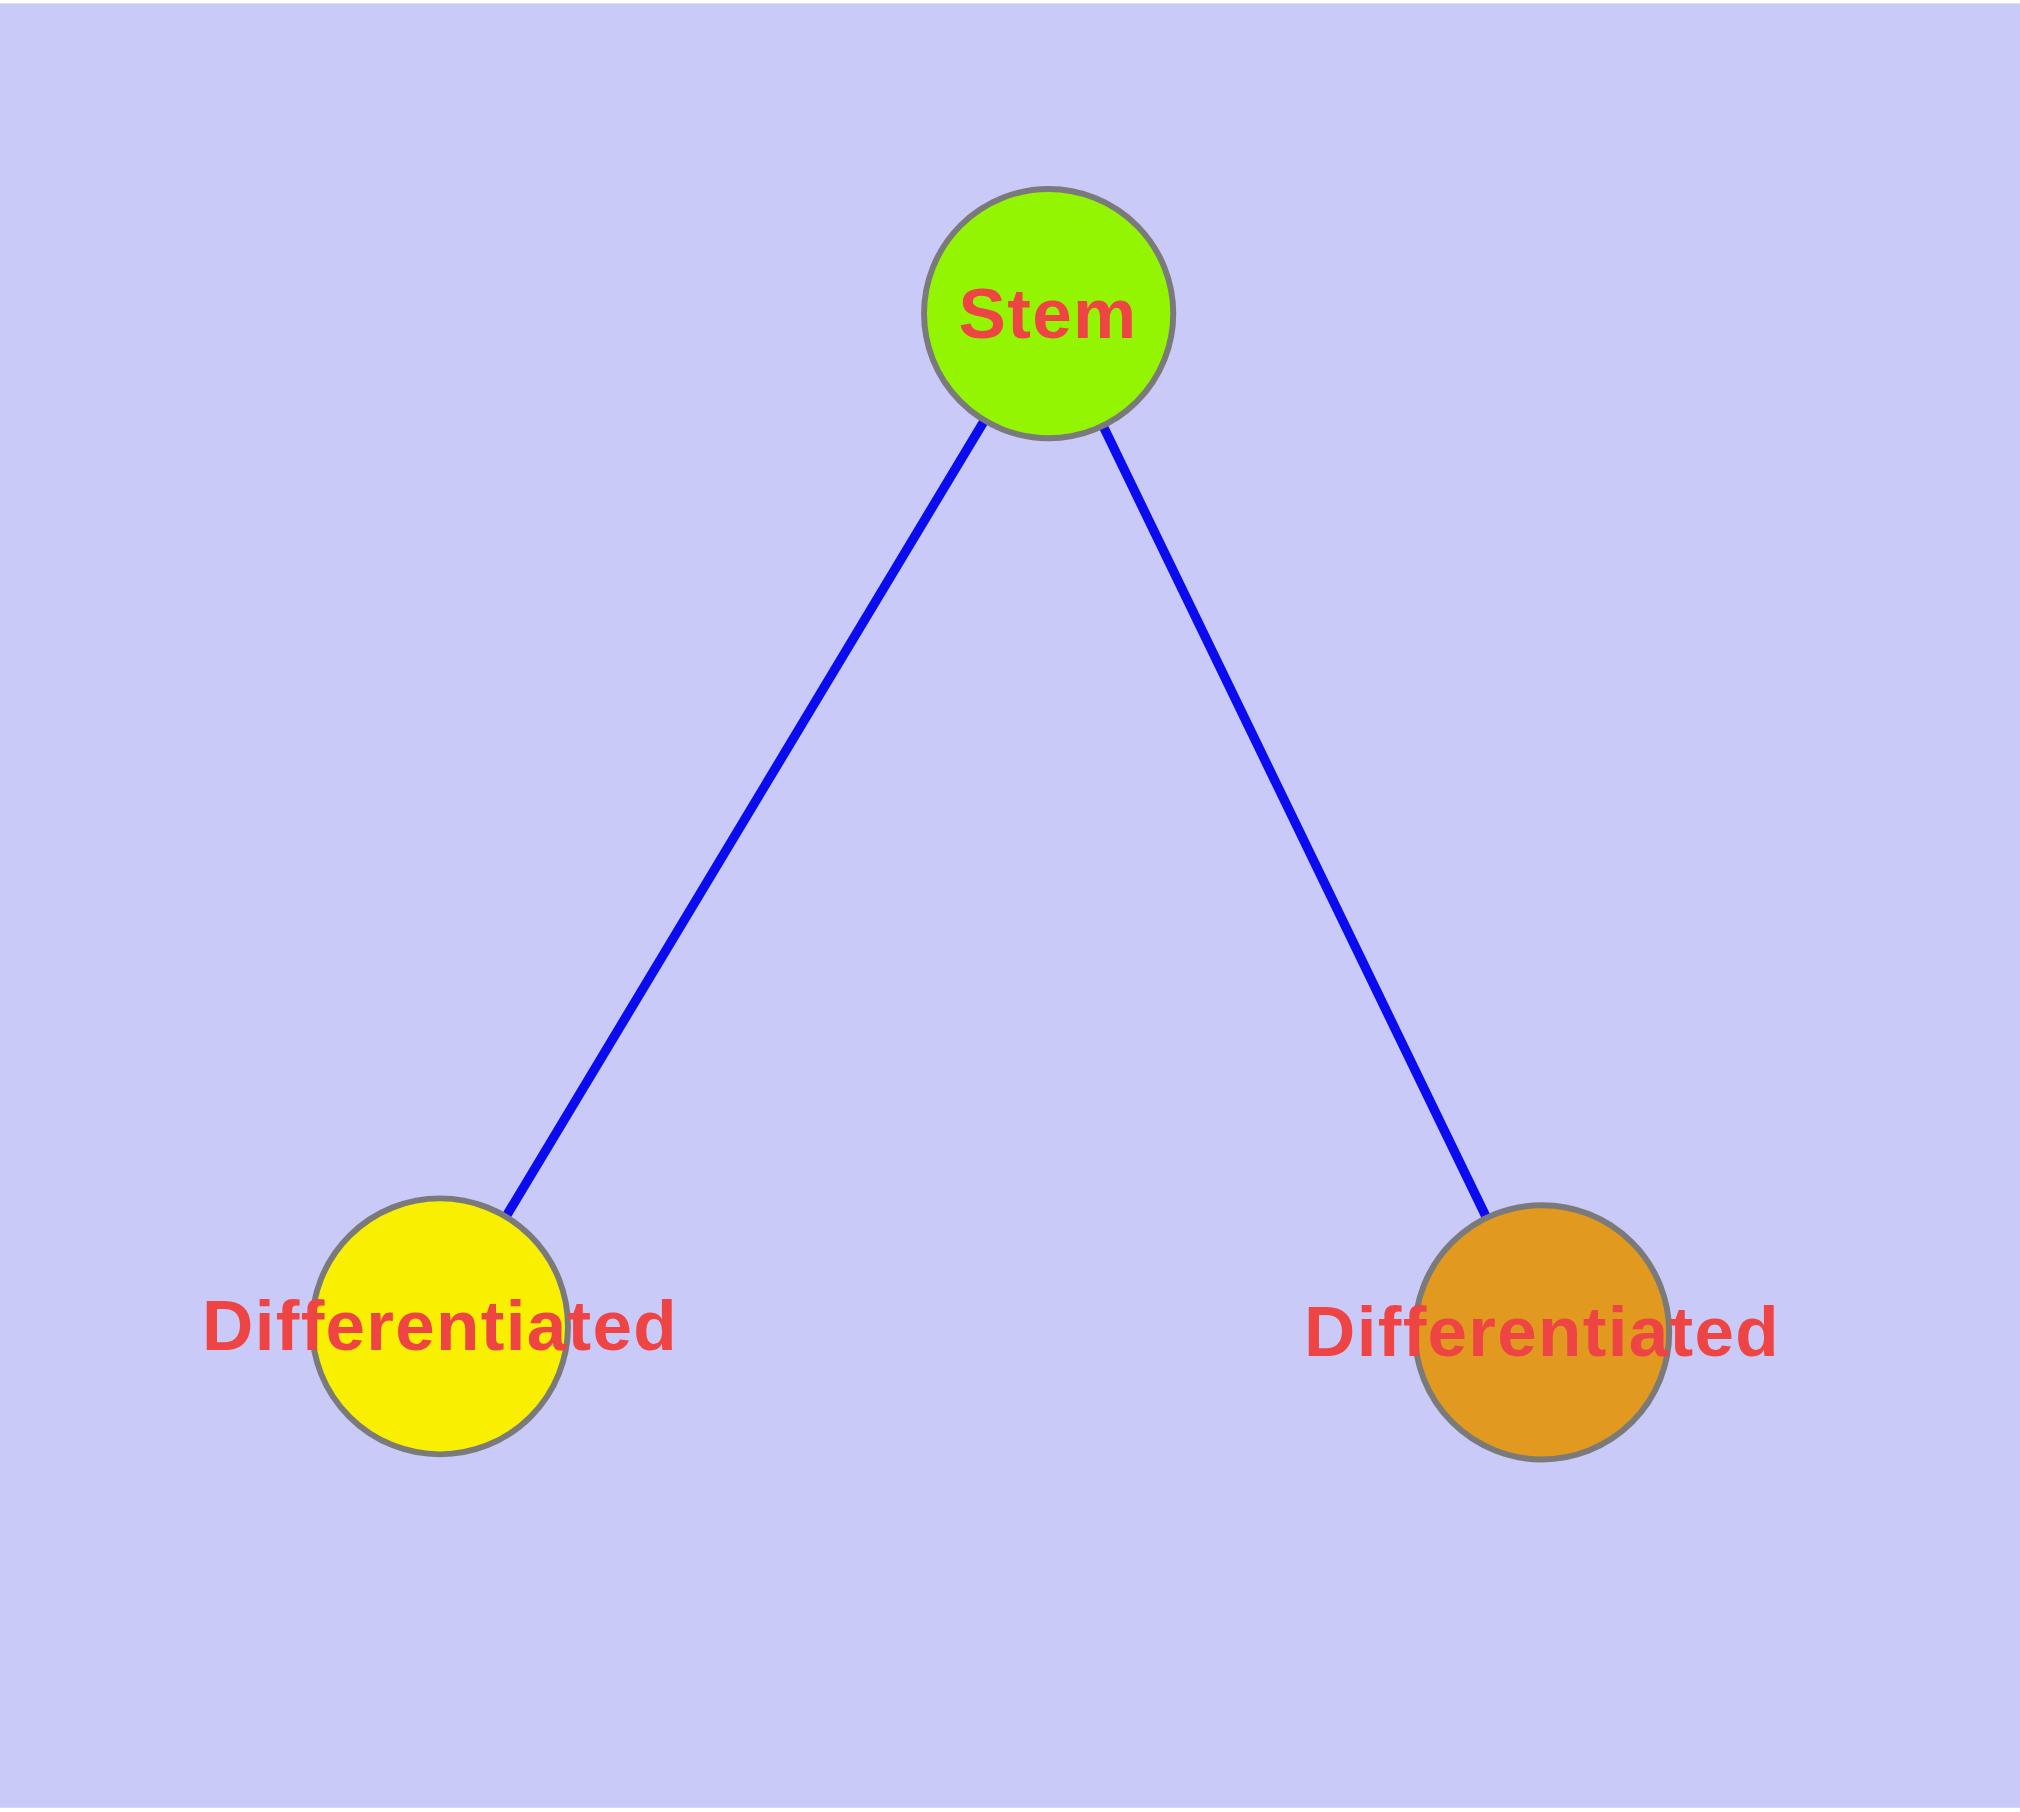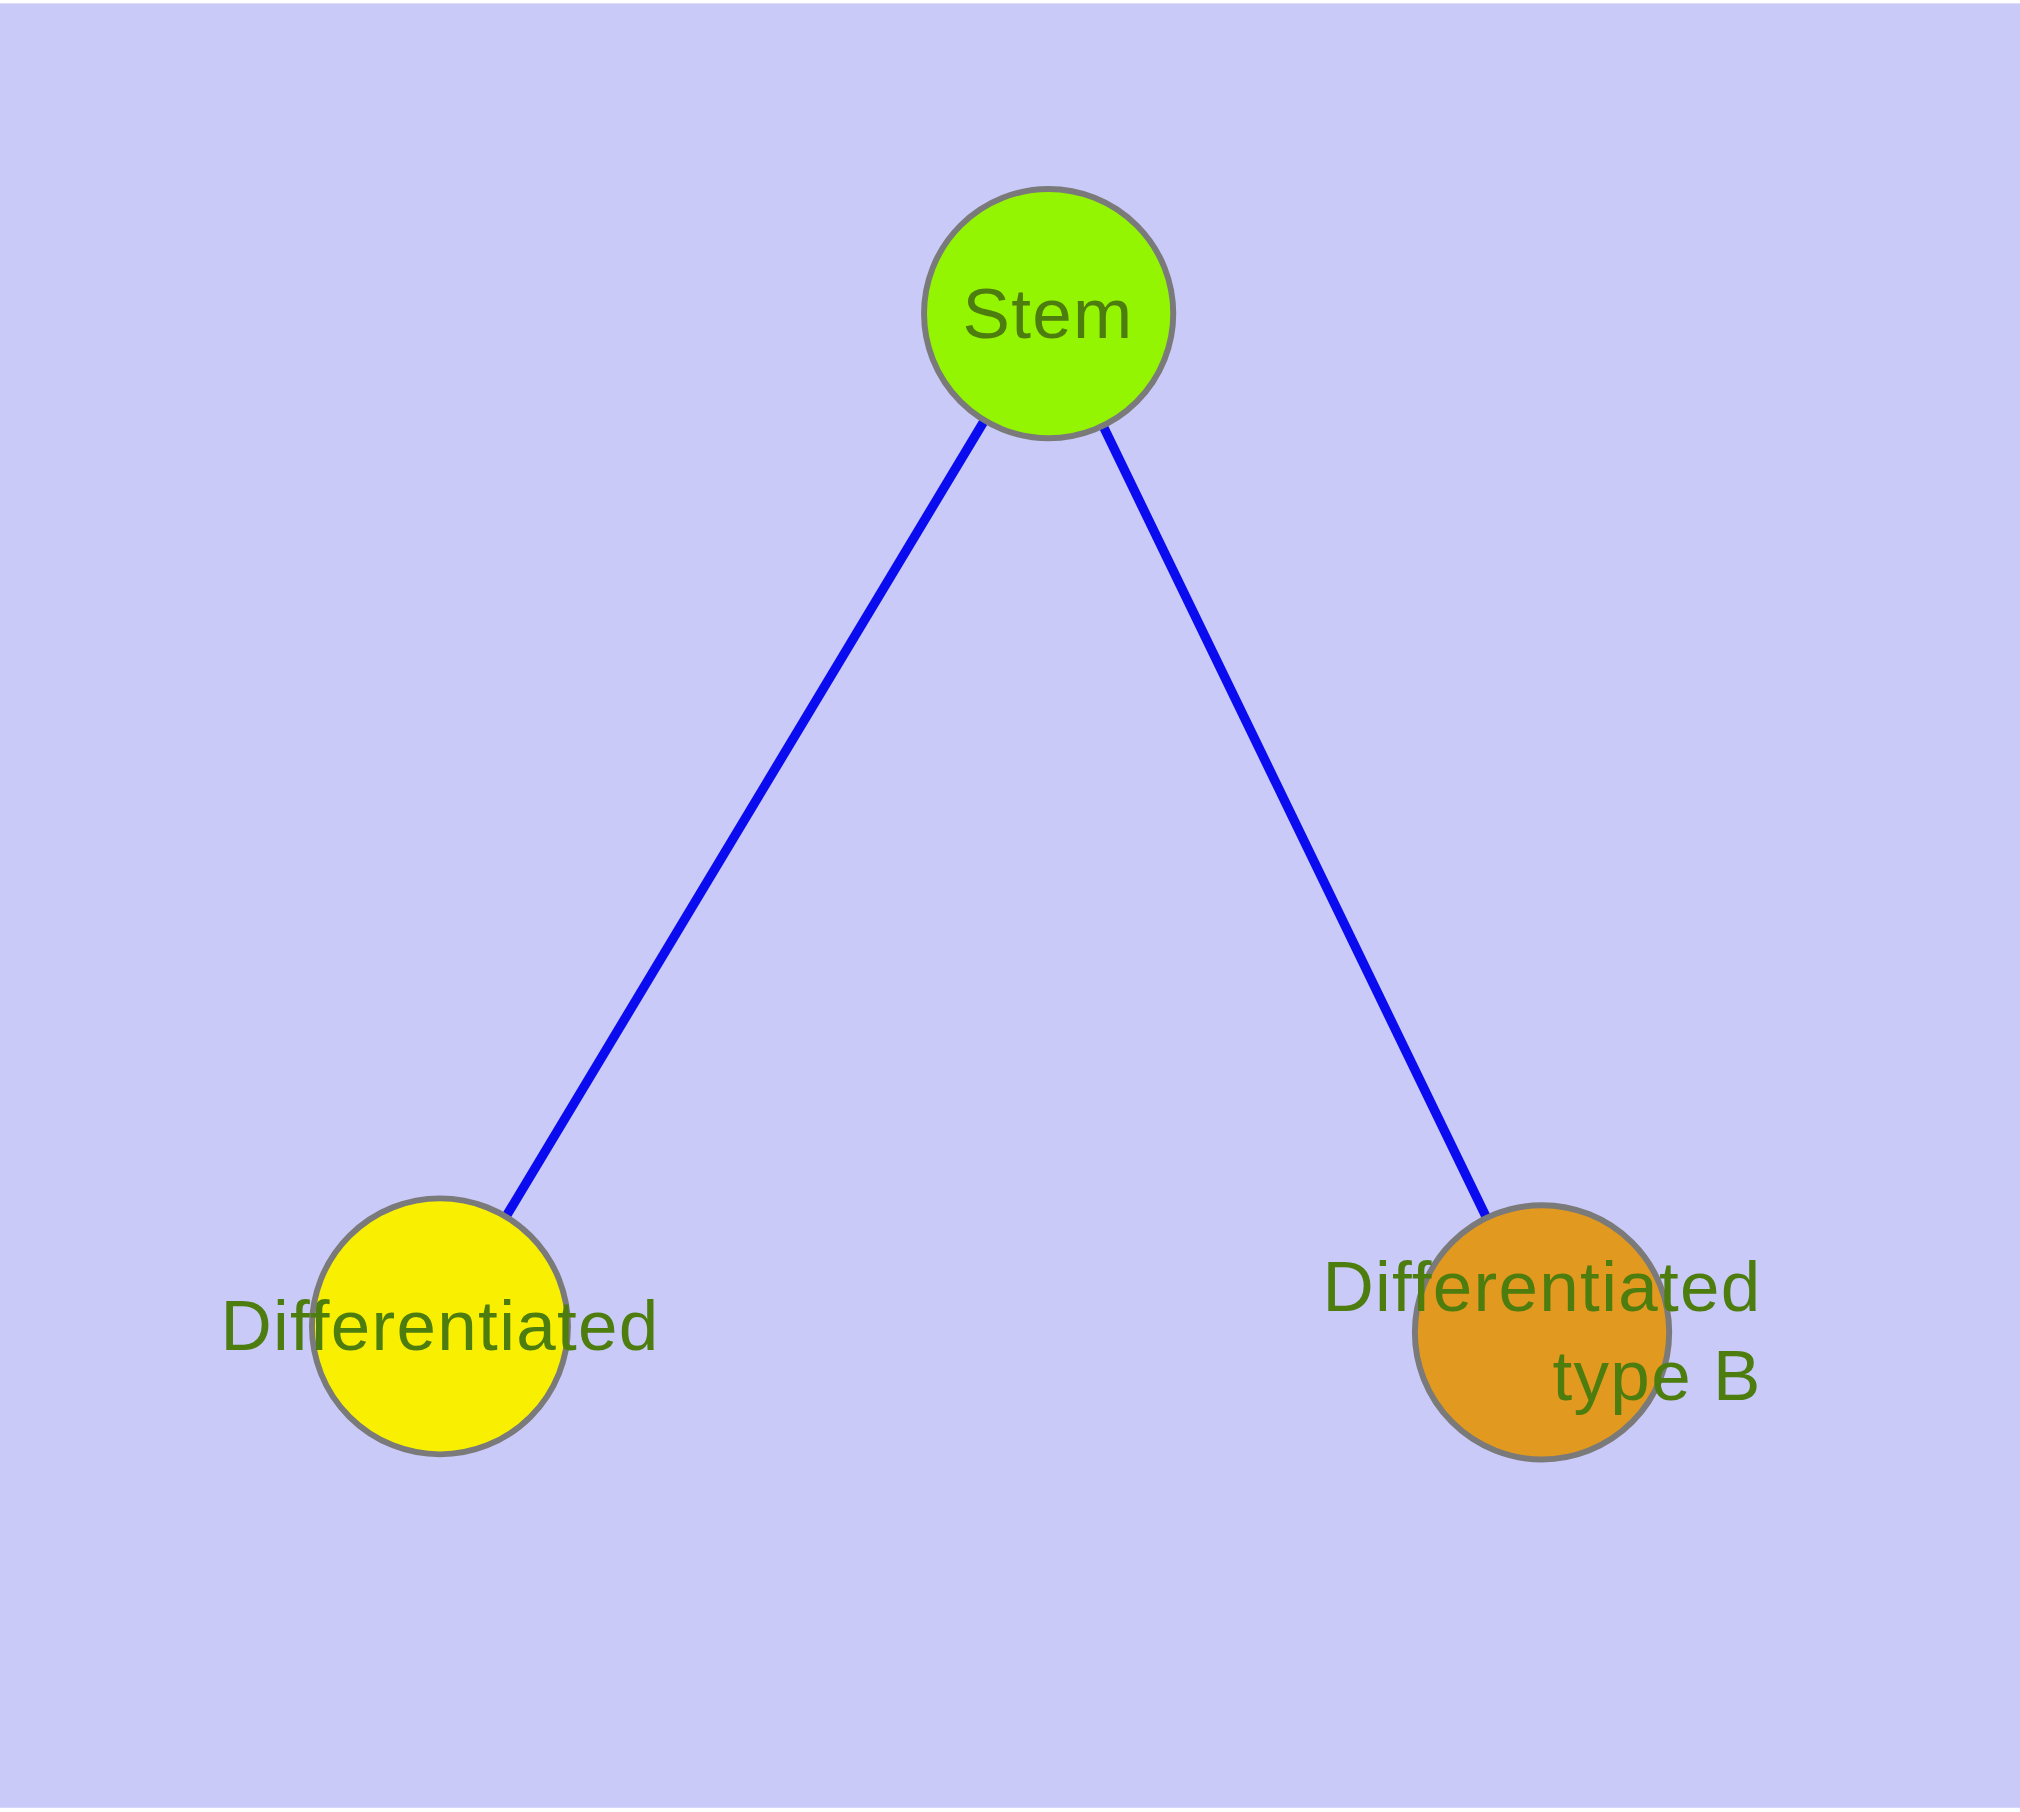--- a/index.html
+++ b/index.html
@@ -19,26 +19,26 @@
     position: absolute;
     left: 0;
     top: 0;
     width: 2021px;
     height: 1812px;
     display: block;
   }
   .node-label {
     position: absolute;
     transform: translate(-50%, -50%);
-    color: #4d7c0f;
-    font-weight: normal;
+    color: #ef4444;
+    font-weight: bold;
     font-size: 71px;
     letter-spacing: 1.3px;
     line-height: 1.25;
-    text-align: right;
+    text-align: left;
     white-space: nowrap;
     pointer-events: none;
   }
   .node-label .line {
     display: block;
   }
 </style>
 </head>
 <body>
 
@@ -57,17 +57,16 @@
   </svg>
 
   <div class="node-label" style="left:1048px; top:314px;">Stem</div>
 
   <div class="node-label" style="left:440px; top:1326px;">
     <span class="line">Differentiated</span>
   </div>
 
   <div class="node-label" style="left:1542px; top:1332px;">
     <span class="line">Differentiated</span>
-    <span class="line">type B</span>
   </div>
 
 </div>
 
 
 </body></html>

